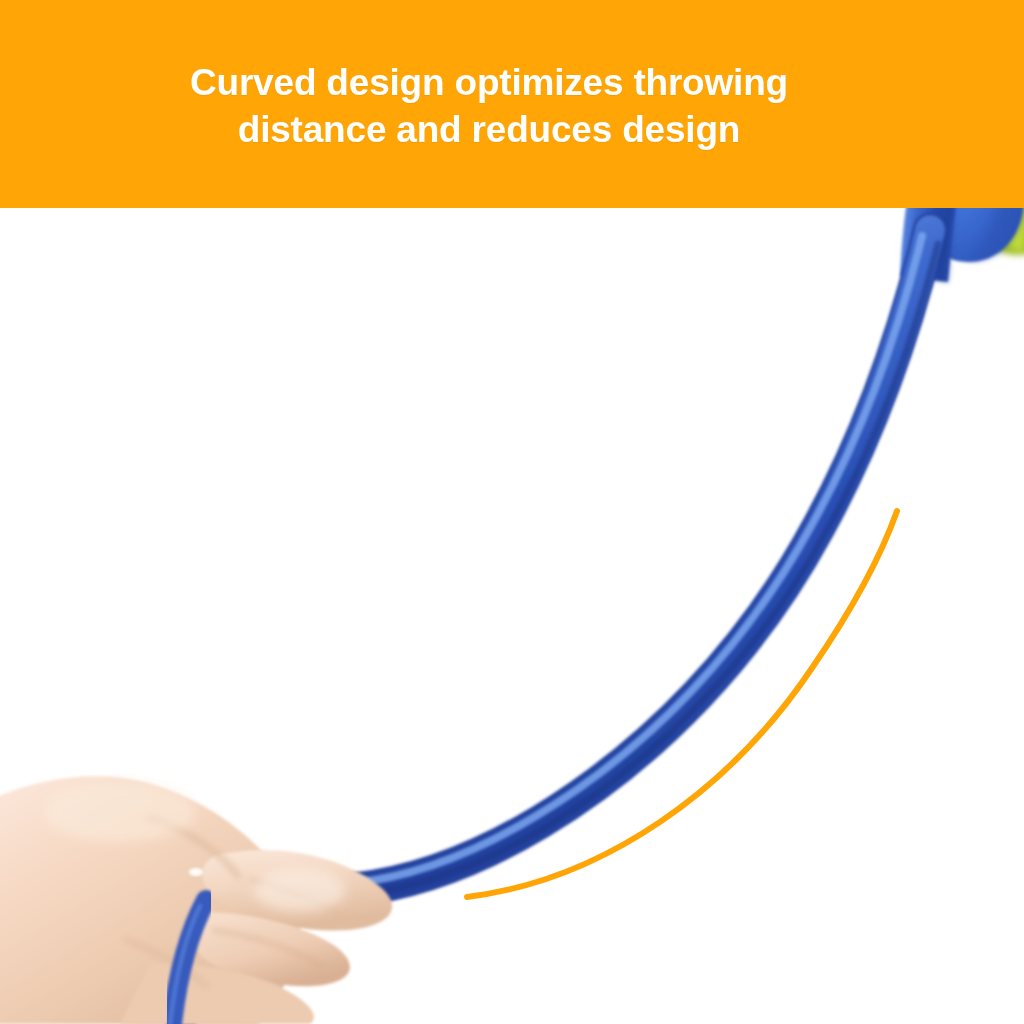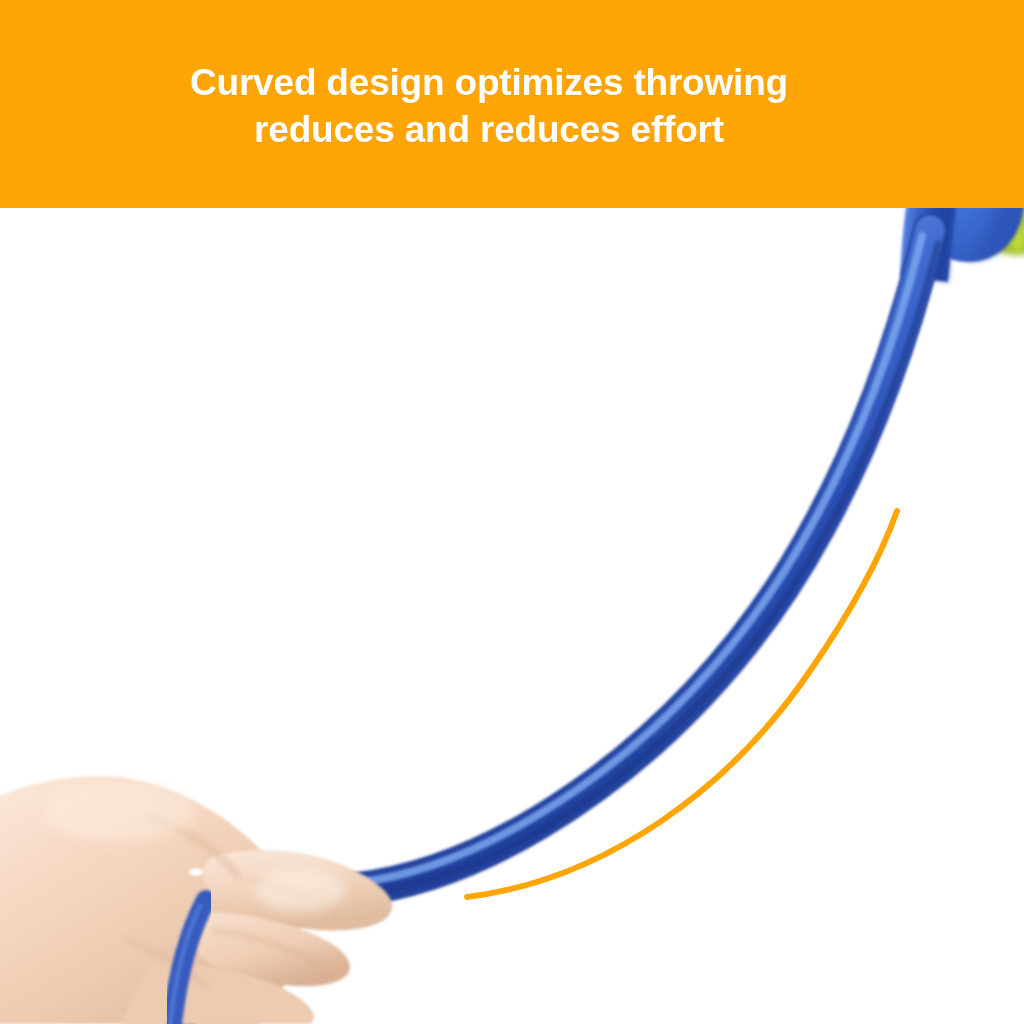--- a/index.html
+++ b/index.html
@@ -268,17 +268,17 @@
     <svg width="1024" height="1024" viewBox="0 0 1024 1024">
       <path d="M 467 897
                C 604 880, 730 790, 812 668
                C 856 604, 881 556, 897 511" stroke="#ffa505" stroke-width="6" fill="none" stroke-linecap="round"></path>
     </svg>
   </div>
 
   <div class="banner">
     <div class="banner-text">
       <span class="banner-line">Curved design optimizes throwing</span>
-      <span class="banner-line">reduces and reduces effort</span>
+      <span class="banner-line">distance and reduces design</span>
     </div>
   </div>
 
 </div>
 
 </body></html>

